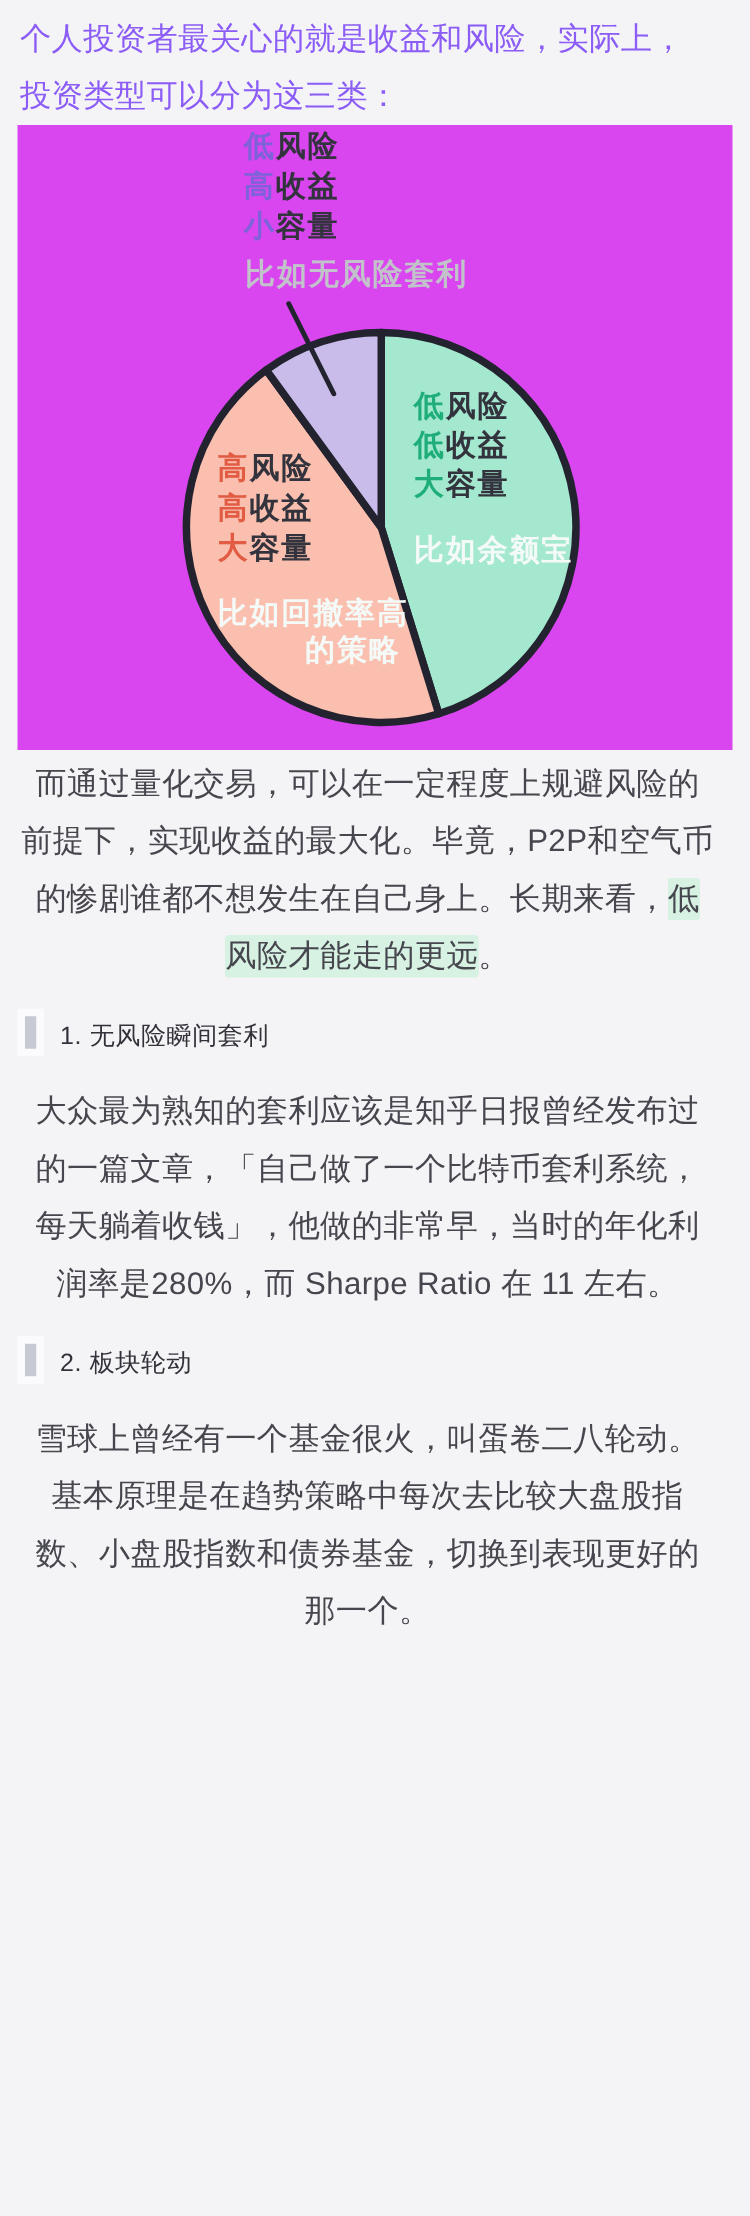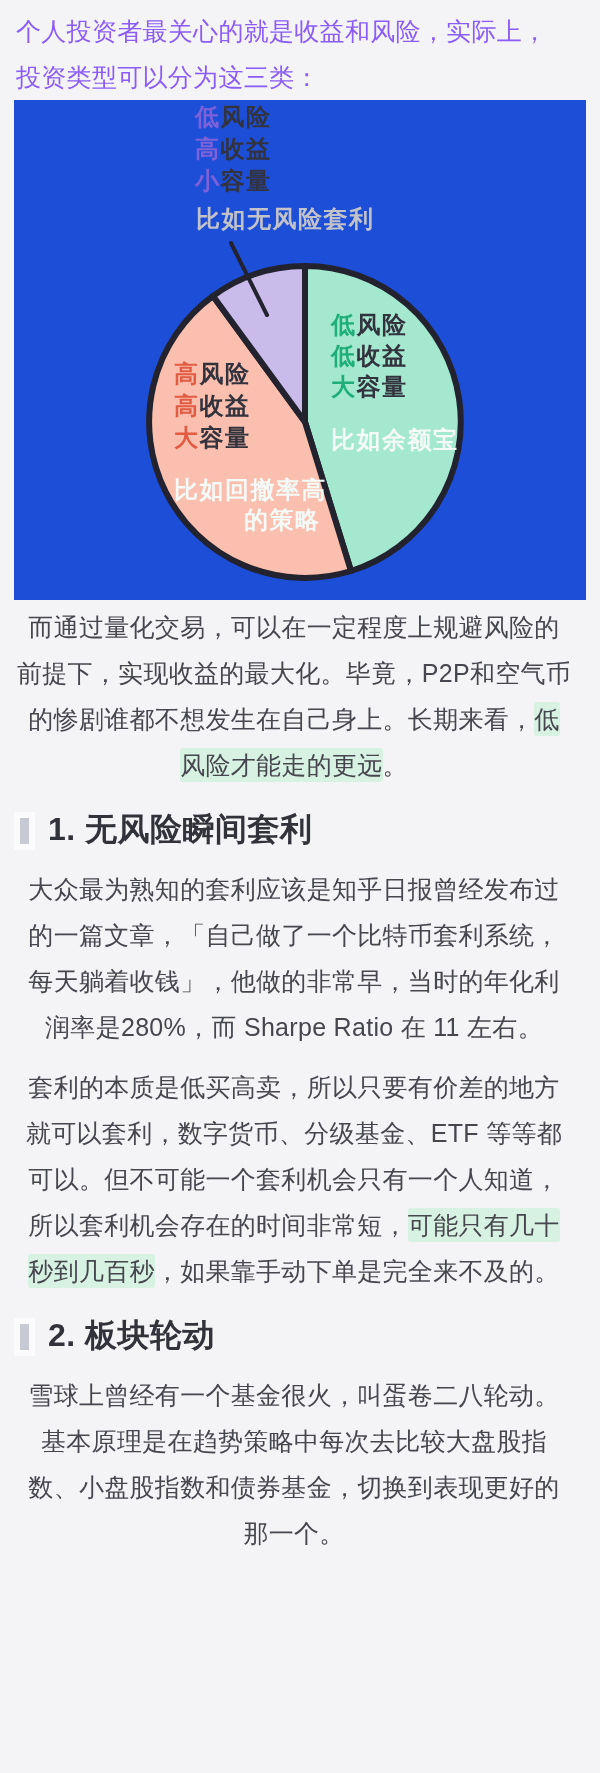--- a/index.html
+++ b/index.html
@@ -15,30 +15,30 @@
   .para{
     font-size:25px;line-height:46px;color:#46464e;
     margin:14px 28px 0 16px;letter-spacing:.3px;text-align:center;
   }
   .para.first{margin-top:4px;}
   .hl{
     background:#d7f2e2;border-radius:3px;padding:3px 0;
     box-decoration-break:clone;-webkit-box-decoration-break:clone;
   }
   .sec-h{
-    font-size:32px;line-height:46px;font-weight:700;color:#32323b;
+    font-size:20px;line-height:46px;font-weight:400;color:#32323b;
     margin:18px 28px 0 16px;letter-spacing:.5px;
   }
   .marker{
     display:inline-block;width:9px;height:26px;background:#c7cad2;
     box-shadow:0 0 0 6px #fbfbfd;margin:0 19px 0 4px;vertical-align:-4px;
   }
   .figure{
     position:relative;width:572px;height:500px;margin:0 0 0 14px;
-    background:#1d4ed8;
+    background:#d946ef;
   }
   .figure svg{display:block;}
   text.flbl{font-size:24px;font-weight:600;letter-spacing:1.5px;}
   text.fnote{font-size:24px;font-weight:600;letter-spacing:1.5px;}
 </style>
 </head>
 <body>
 
 <p class="intro">个人投资者最关心的就是收益和风险，实际上，投资类型可以分为这三类：</p>
 
@@ -92,16 +92,15 @@
       <text class="fnote" x="160" y="398" fill="#f4faf7">比如回撤率高</text>
       <text class="fnote" x="230" y="428" fill="#f4faf7">的策略</text>
     </g>
   </svg>
 </div>
 
 <div id="article">
     <p class="para first"><span>而通过量化交易，可以在一定程度上规避风险的前提下，实现收益的最大化。毕竟，P2P和空气币的惨剧谁都不想发生在自己身上。长期来看，</span><span class="hl">低风险才能走的更远</span><span>。</span></p>
     <h2 class="sec-h"><span class="marker"></span><span>1. 无风险瞬间套利</span></h2>
     <p class="para"><span>大众最为熟知的套利应该是知乎日报曾经发布过的一篇文章，「自己做了一个比特币套利系统，每天躺着收钱」，他做的非常早，当时的年化利润率是280%，而 Sharpe Ratio 在 11 左右。</span></p>
-    <p class="para"><span>套利的本质是低买高卖，所以只要有价差的地方就可以套利，数字货币、分级基金、ETF 等等都可以。但不可能一个套利机会只有一个人知道，所以套利机会存在的时间非常短，</span><span class="hl">可能只有几十秒到几百秒</span><span>，如果靠手动下单是完全来不及的。</span></p>
     <h2 class="sec-h"><span class="marker"></span><span>2. 板块轮动</span></h2>
     <p class="para"><span>雪球上曾经有一个基金很火，叫蛋卷二八轮动。基本原理是在趋势策略中每次去比较大盘股指数、小盘股指数和债券基金，切换到表现更好的那一个。</span></p>
   </div>
 
 </body></html>

